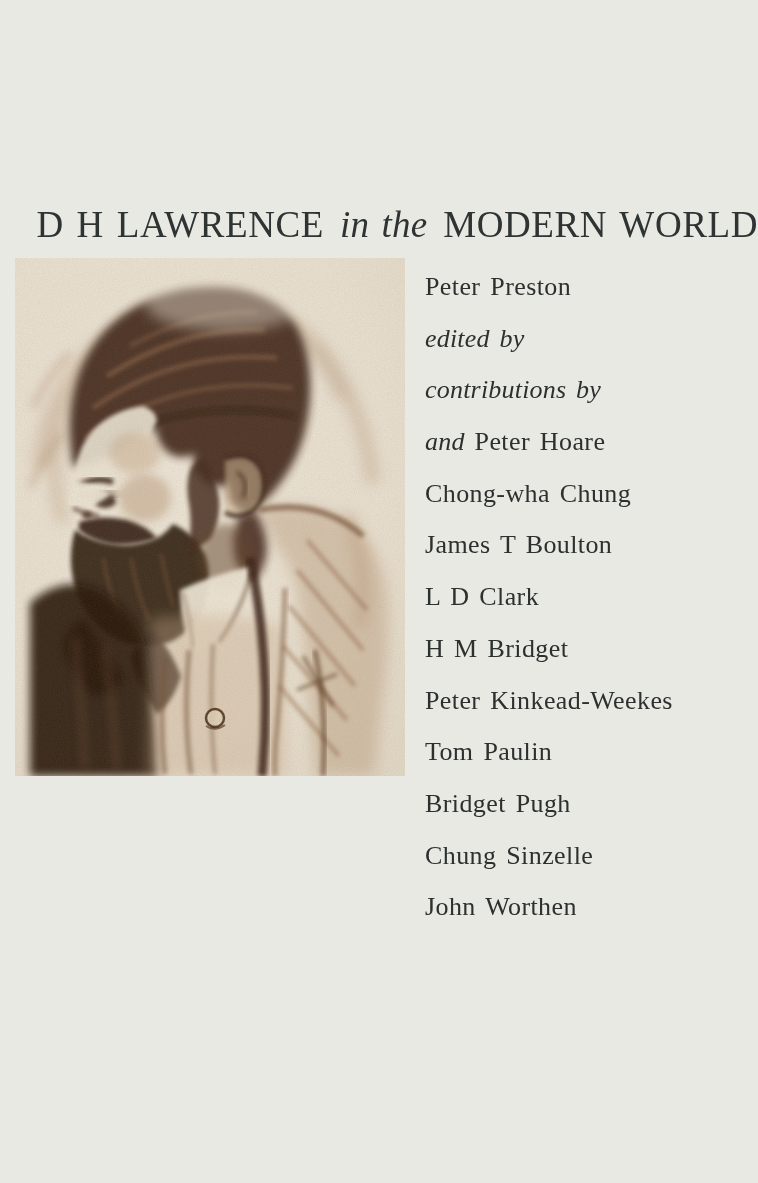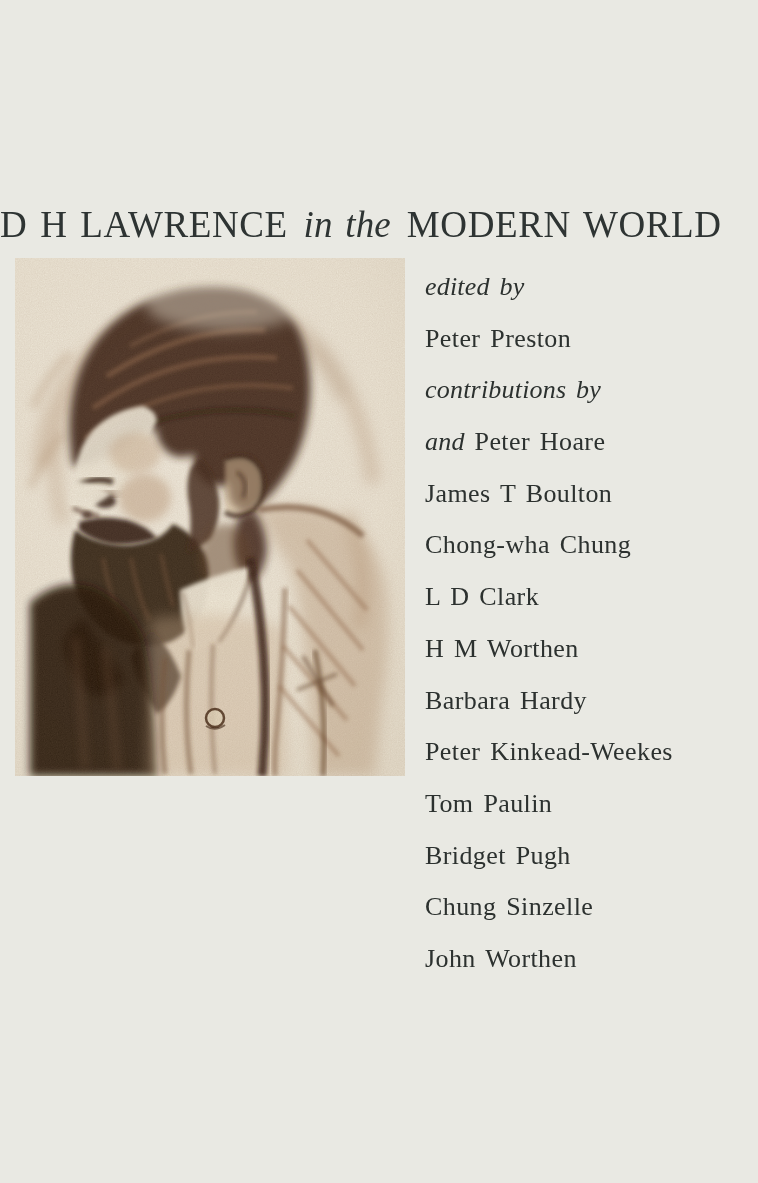--- a/index.html
+++ b/index.html
@@ -8,21 +8,21 @@
     background:#e9e9e3;
     font-family:"Liberation Serif","DejaVu Serif",serif;
     color:#2c312f;
   }
   .cover{
     position:relative;width:758px;height:1183px;overflow:hidden;
     background:#e9e9e3;
   }
   .title{
     position:absolute;top:205px;left:0;width:100%;margin:0;
-    text-align:left;font-weight:400;font-size:37px;line-height:1.1;
+    text-align:right;font-weight:400;font-size:37px;line-height:1.1;
     letter-spacing:0.6px;word-spacing:3px;white-space:nowrap;
     color:#2e3433;
   }
   .title .t-italic{font-style:italic;letter-spacing:0.2px;padding:0 3px;}
   .portrait{
     position:absolute;left:15px;top:258px;width:390px;height:518px;margin:0;
   }
   .portrait svg{display:block;width:100%;height:100%;}
   .credits{
     position:absolute;left:425px;top:270px;
@@ -156,29 +156,28 @@
       </g>
 
       <circle cx="200" cy="460" r="9" fill="#e7dcc2" fill-opacity="0.9" stroke="#3f2310" stroke-width="2.5" opacity="0.85"></circle>
       <path d="M191,468 Q200,474 210,467" fill="none" stroke="#2e1708" stroke-width="2" opacity="0.6"></path>
 
       <rect width="390" height="518" filter="url(#grain)" opacity="0.3"></rect>
     </svg>
   </figure>
 
   <div class="credits">
+    <div class="cline">Peter Preston</div>
     <div class="cline it">edited by</div>
-    <div class="cline">Peter Preston</div>
     <div class="cline it">contributions by</div>
     <div class="cline"><span class="it">and</span> <span>Peter Hoare</span></div>
+    <div class="cline">Chong-wha Chung</div>
     <div class="cline">James T Boulton</div>
-    <div class="cline">Chong-wha Chung</div>
     <div class="cline">L D Clark</div>
-    <div class="cline">H M Worthen</div>
-    <div class="cline">Barbara Hardy</div>
+    <div class="cline">H M Bridget</div>
     <div class="cline">Peter Kinkead-Weekes</div>
     <div class="cline">Tom Paulin</div>
     <div class="cline">Bridget Pugh</div>
     <div class="cline">Chung Sinzelle</div>
     <div class="cline">John Worthen</div>
   </div>
 
 </div>
 
 </body></html>

